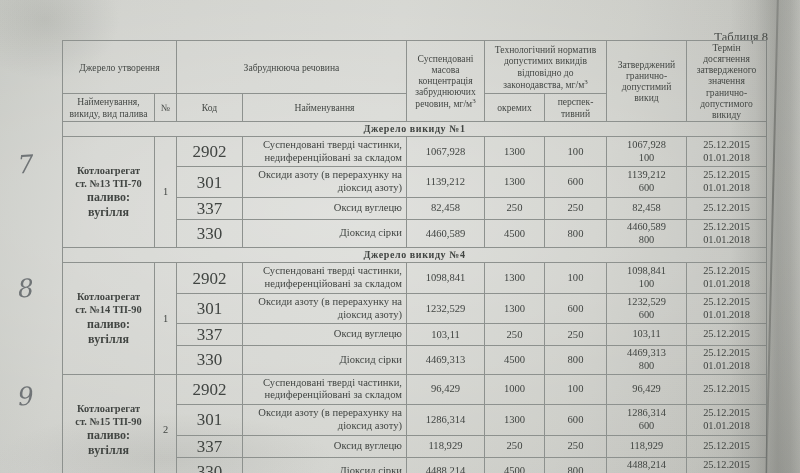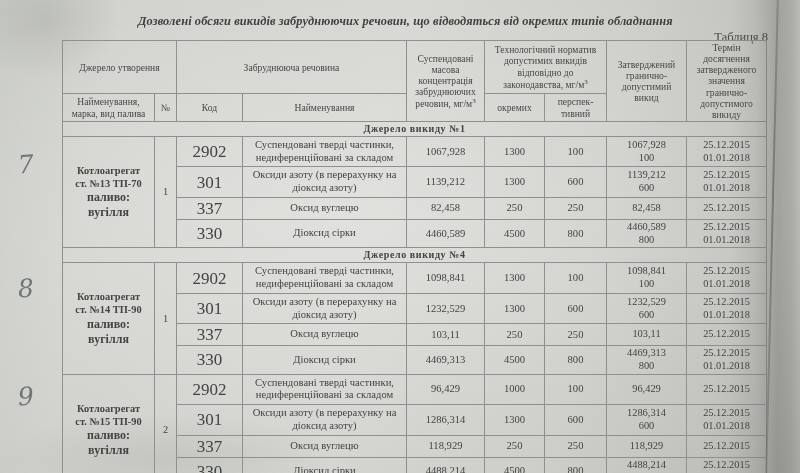--- a/index.html
+++ b/index.html
@@ -145,20 +145,21 @@
   td.src-cell .fuel {
     font-weight: 700;
     font-size: 12px;
   }
   td.num-col { font-size: 10.4px; }
   td.code-col { font-size: 17px; }
   td.name-col {
     font-size: 10.6px;
     line-height: 1.2;
     padding: 2px 4px;
+    text-align: right;
   }
   td.val { font-size: 10.6px; }
   td.approved, td.term {
     font-size: 10.4px;
     line-height: 1.22;
   }
 
   
   col.c-src   { width: 92px; }
   col.c-no    { width: 22px; }
@@ -181,21 +182,20 @@
       repeating-linear-gradient(90deg, rgba(255,255,255,0.03) 0px, rgba(0,0,0,0.015) 1px, rgba(255,255,255,0.03) 2px);
   }
 </style>
 </head>
 <body>
 
 <div id="page">
   <div id="blotch-tl"></div>
   <div id="blotch-bl"></div>
 
-  <div id="doc-title">Дозволені обсяги викидів забруднюючих речовин, що відводяться від окремих типів обладнання</div>
   <div id="table-number">Таблиця 8</div>
 
   <div class="hand-note" id="hand-7">7</div>
   <div class="hand-note" id="hand-8">8</div>
   <div class="hand-note" id="hand-9">9</div>
 
   <div id="tbl-wrap">
     <table>
       <colgroup>
         <col class="c-src">
@@ -215,21 +215,21 @@
           <th rowspan="2">
             <span>Суспендовані масова концентрація забруднюючих речовин, мг/м</span><span class="sup">3</span>
           </th>
           <th colspan="2">
             <span>Технологічний норматив допустимих викидів відповідно до законодавства, мг/м</span><span class="sup">3</span>
           </th>
           <th rowspan="2">Затверджений гранично-допустимий викид</th>
           <th rowspan="2">Термін досягнення затвердженого значення гранично-допустимого викиду</th>
         </tr>
         <tr>
-          <th>Найменування, марка, вид палива</th>
+          <th>Найменування, викиду, вид палива</th>
           <th>№</th>
           <th>Код</th>
           <th>Найменування</th>
           <th>окремих</th>
           <th>перспек-тивний</th>
         </tr>
       </thead>
       <tbody id="tbody">
           <tr class="section-row">
             <td colspan="9">Джерело  викиду №1</td>

